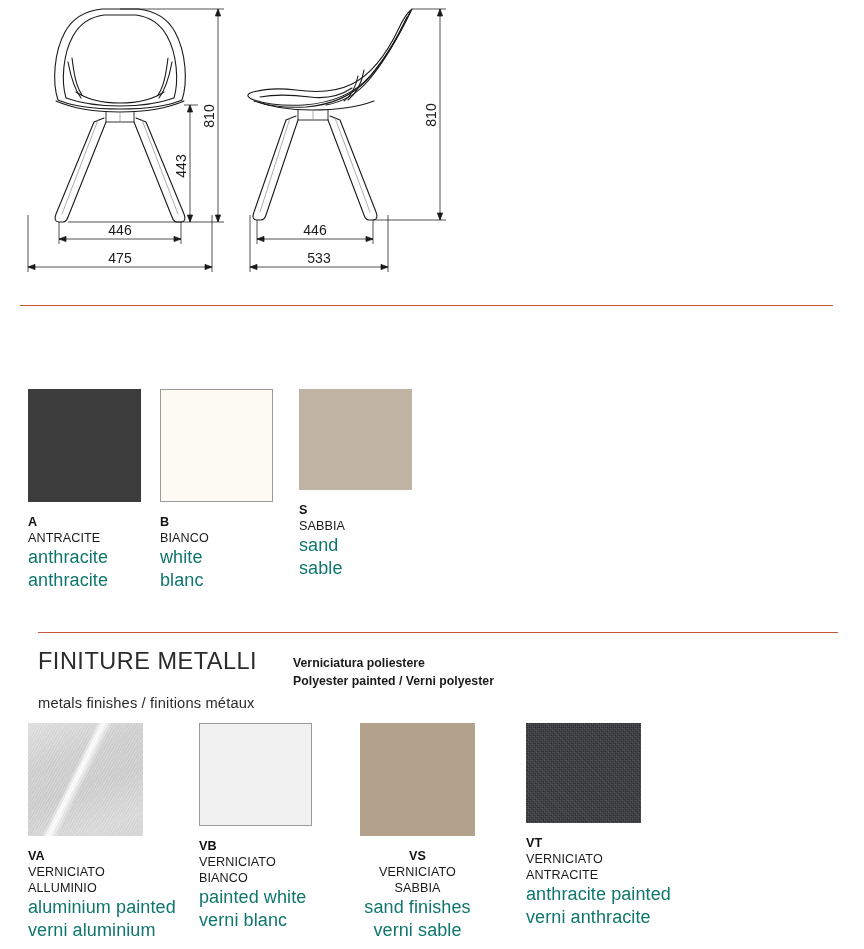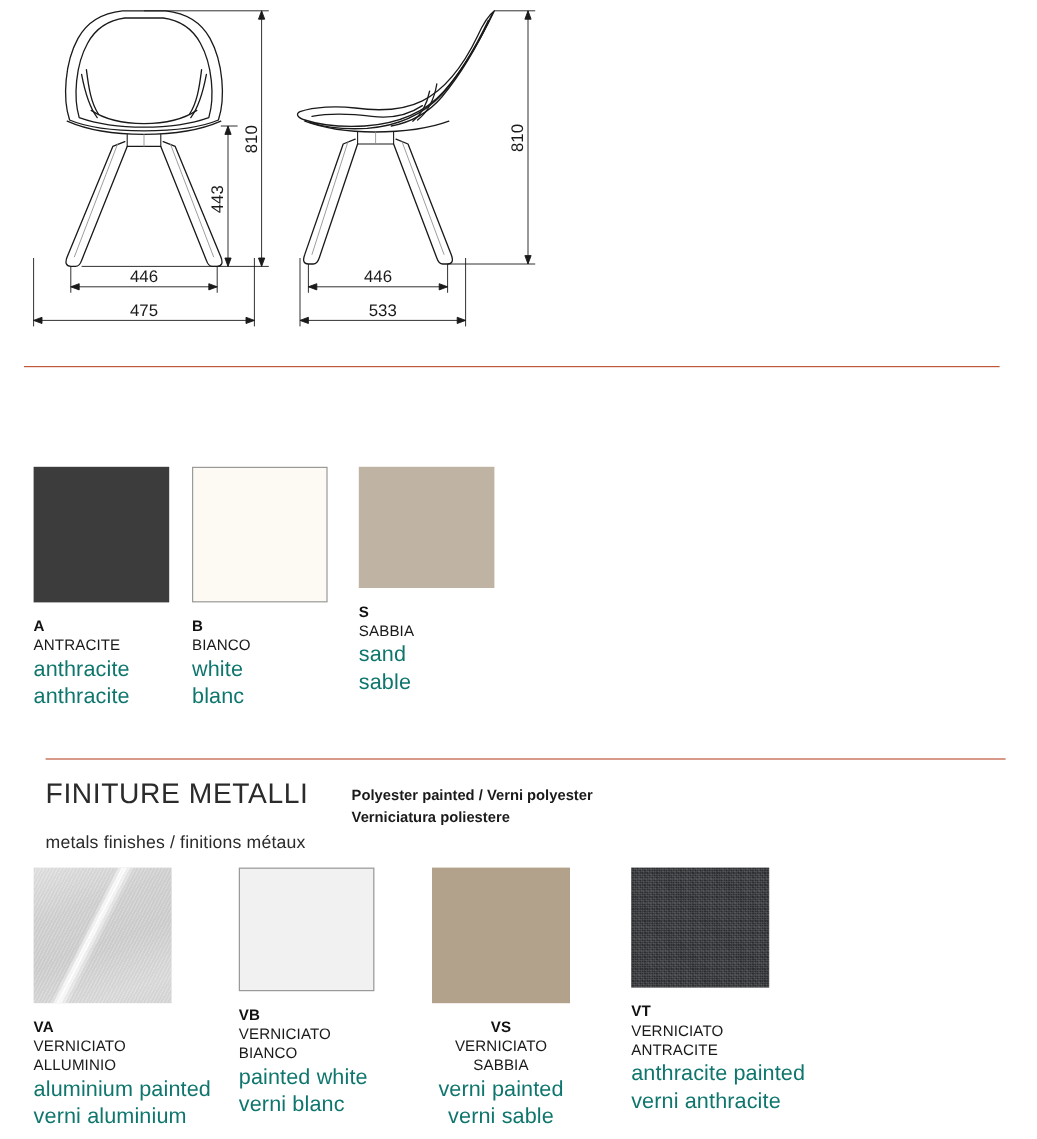--- a/index.html
+++ b/index.html
@@ -311,22 +311,22 @@
   </div>
 
   <div class="rule rule-2"></div>
 
   <div class="sec-met">
     <div class="h2-it">FINITURE METALLI</div>
     <div class="h2-sub">metals finishes / finitions métaux</div>
   </div>
 
   <div class="met-note">
+    <div>Verniciatura poliestere</div>
     <div>Polyester painted / Verni polyester</div>
-    <div>Verniciatura poliestere</div>
   </div>
 
   <div class="swatch-row met-row">
 
     <div class="sw-item m0">
       <div class="sw-chip chip-alu"></div>
       <div class="sw-caption">
         <div class="sw-code">VA</div>
         <div class="sw-it">VERNICIATO</div>
         <div class="sw-it">ALLUMINIO</div>
@@ -345,21 +345,21 @@
         <div class="sw-fr">verni blanc</div>
       </div>
     </div>
 
     <div class="sw-item m2">
       <div class="sw-chip" style="background:#b3a28b;"></div>
       <div class="sw-caption">
         <div class="sw-code">VS</div>
         <div class="sw-it">VERNICIATO</div>
         <div class="sw-it">SABBIA</div>
-        <div class="sw-en">verni painted</div>
+        <div class="sw-en">sand finishes</div>
         <div class="sw-fr">verni sable</div>
       </div>
     </div>
 
     <div class="sw-item m3">
       <div class="sw-chip chip-tex"></div>
       <div class="sw-caption">
         <div class="sw-code">VT</div>
         <div class="sw-it">VERNICIATO</div>
         <div class="sw-it">ANTRACITE</div>

